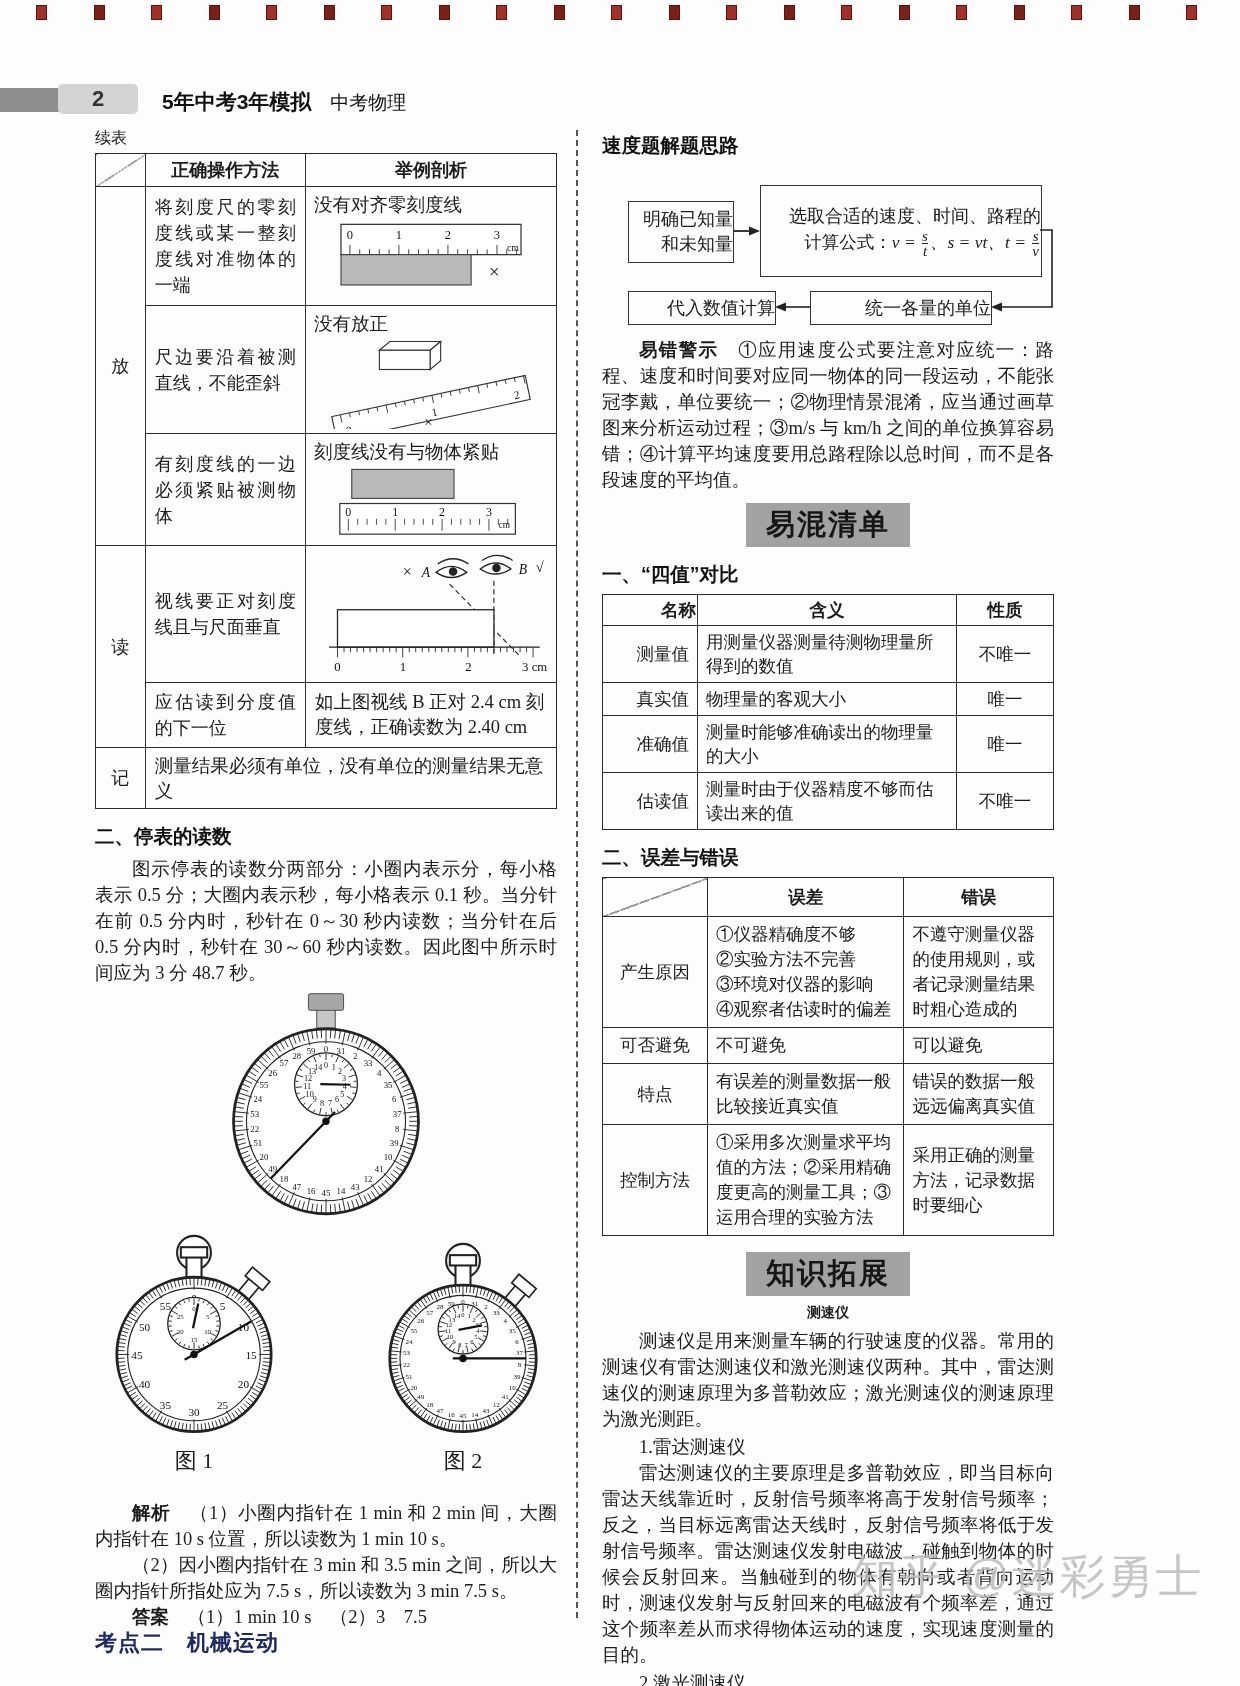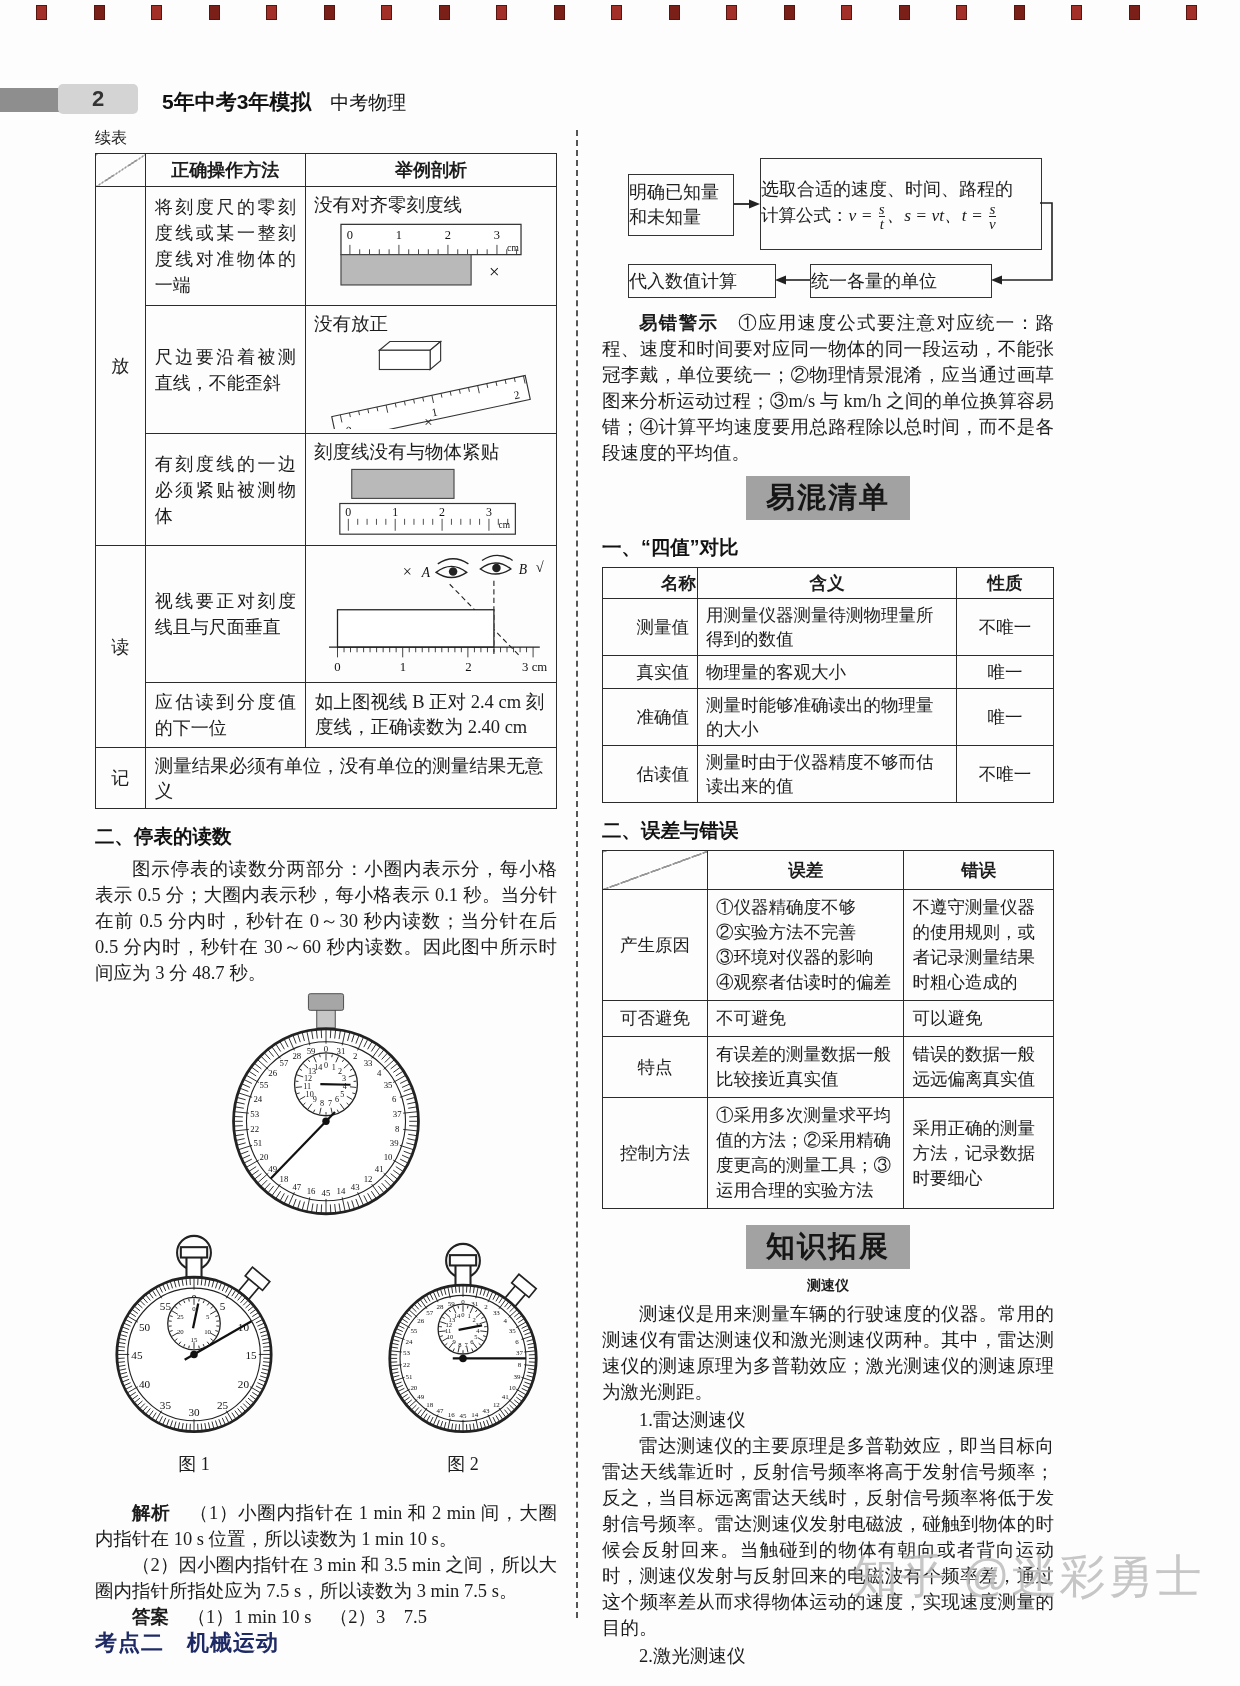--- a/index.html
+++ b/index.html
@@ -42,25 +42,25 @@
   .rt2 .lab{text-align:center;width:88px;}
   .pre{white-space:pre-line;}
   
   .h2{font-family:"Liberation Sans",sans-serif;font-weight:bold;font-size:19.5px;margin:14px 0 6px 0;color:#111;}
   p.body{margin:0;line-height:26px;text-align:justify;text-indent:2em;}
   p.noind{text-indent:0;}
   .tag{font-family:"Liberation Sans",sans-serif;font-weight:bold;}
   .extag{font-family:"Liberation Sans",sans-serif;font-weight:bold;border-bottom:3px solid #35b4b4;padding-bottom:1px;}
   .figrow{display:flex;justify-content:space-between;align-items:flex-end;margin-top:6px;}
   .figcol{text-align:center;}
-  .figcap{font-size:18px;margin-top:6px;}
+  .figcap{font-size:22px;margin-top:0;}
   .swmain{text-align:center;margin:4px 0 2px 0;}
   
   #flow{position:relative;height:172px;margin-top:6px;}
-  .fbox{position:absolute;border:1.6px solid #333;display:flex;flex-direction:column;align-items:flex-start;justify-content:center;
+  .fbox{position:absolute;border:1.6px solid #333;display:flex;flex-direction:column;align-items:flex-end;justify-content:center;
         font-size:18px;line-height:25px;background:#fdfdfd;}
   .frac{display:inline-block;text-align:center;vertical-align:middle;margin:0 2px;
         font-family:"Liberation Serif",serif;font-style:italic;font-size:15px;line-height:14px;}
   .frac .den{border-top:1.2px solid #222;display:block;}
   .it{font-style:italic;}
   .fline2{font-size:17.5px;}
   
   .banner{width:max-content;margin:10px auto 8px auto;background:#a2a2a2;color:#161616;
           font-family:"Liberation Sans",sans-serif;font-weight:bold;font-size:29px;
           padding:2px 20px;letter-spacing:2px;}
@@ -386,20 +386,21 @@
   <p class="body" style="margin-top:24px">
     <b class="tag">解析</b>　<span>（1）小圈内指针在 1 min 和 2 min 间，大圈内指针在 10 s 位置，所以读数为 1 min 10 s。</span>
   </p>
   <p class="body">（2）因小圈内指针在 3 min 和 3.5 min 之间，所以大圈内指针所指处应为 7.5 s，所以读数为 3 min 7.5 s。</p>
   <p class="body">
     <b class="tag">答案</b>　<span>（1）1 min 10 s　（2）3　7.5</span>
   </p>
 </div>
 
 <div id="rightcol" class="abs">
+  <div class="h2" style="margin-top:0">速度题解题思路</div>
 
   <div id="flow">
     <div class="fbox" style="left:26px;top:36px;width:104px;height:60px">
       <span>明确已知量</span>
       <span>和未知量</span>
     </div>
     <div class="fbox" style="left:158px;top:20px;width:280px;height:90px">
       <span>选取合适的速度、时间、路程的</span>
       <span class="fline2">
         <span>计算公式：</span><span class="it">v =</span>

